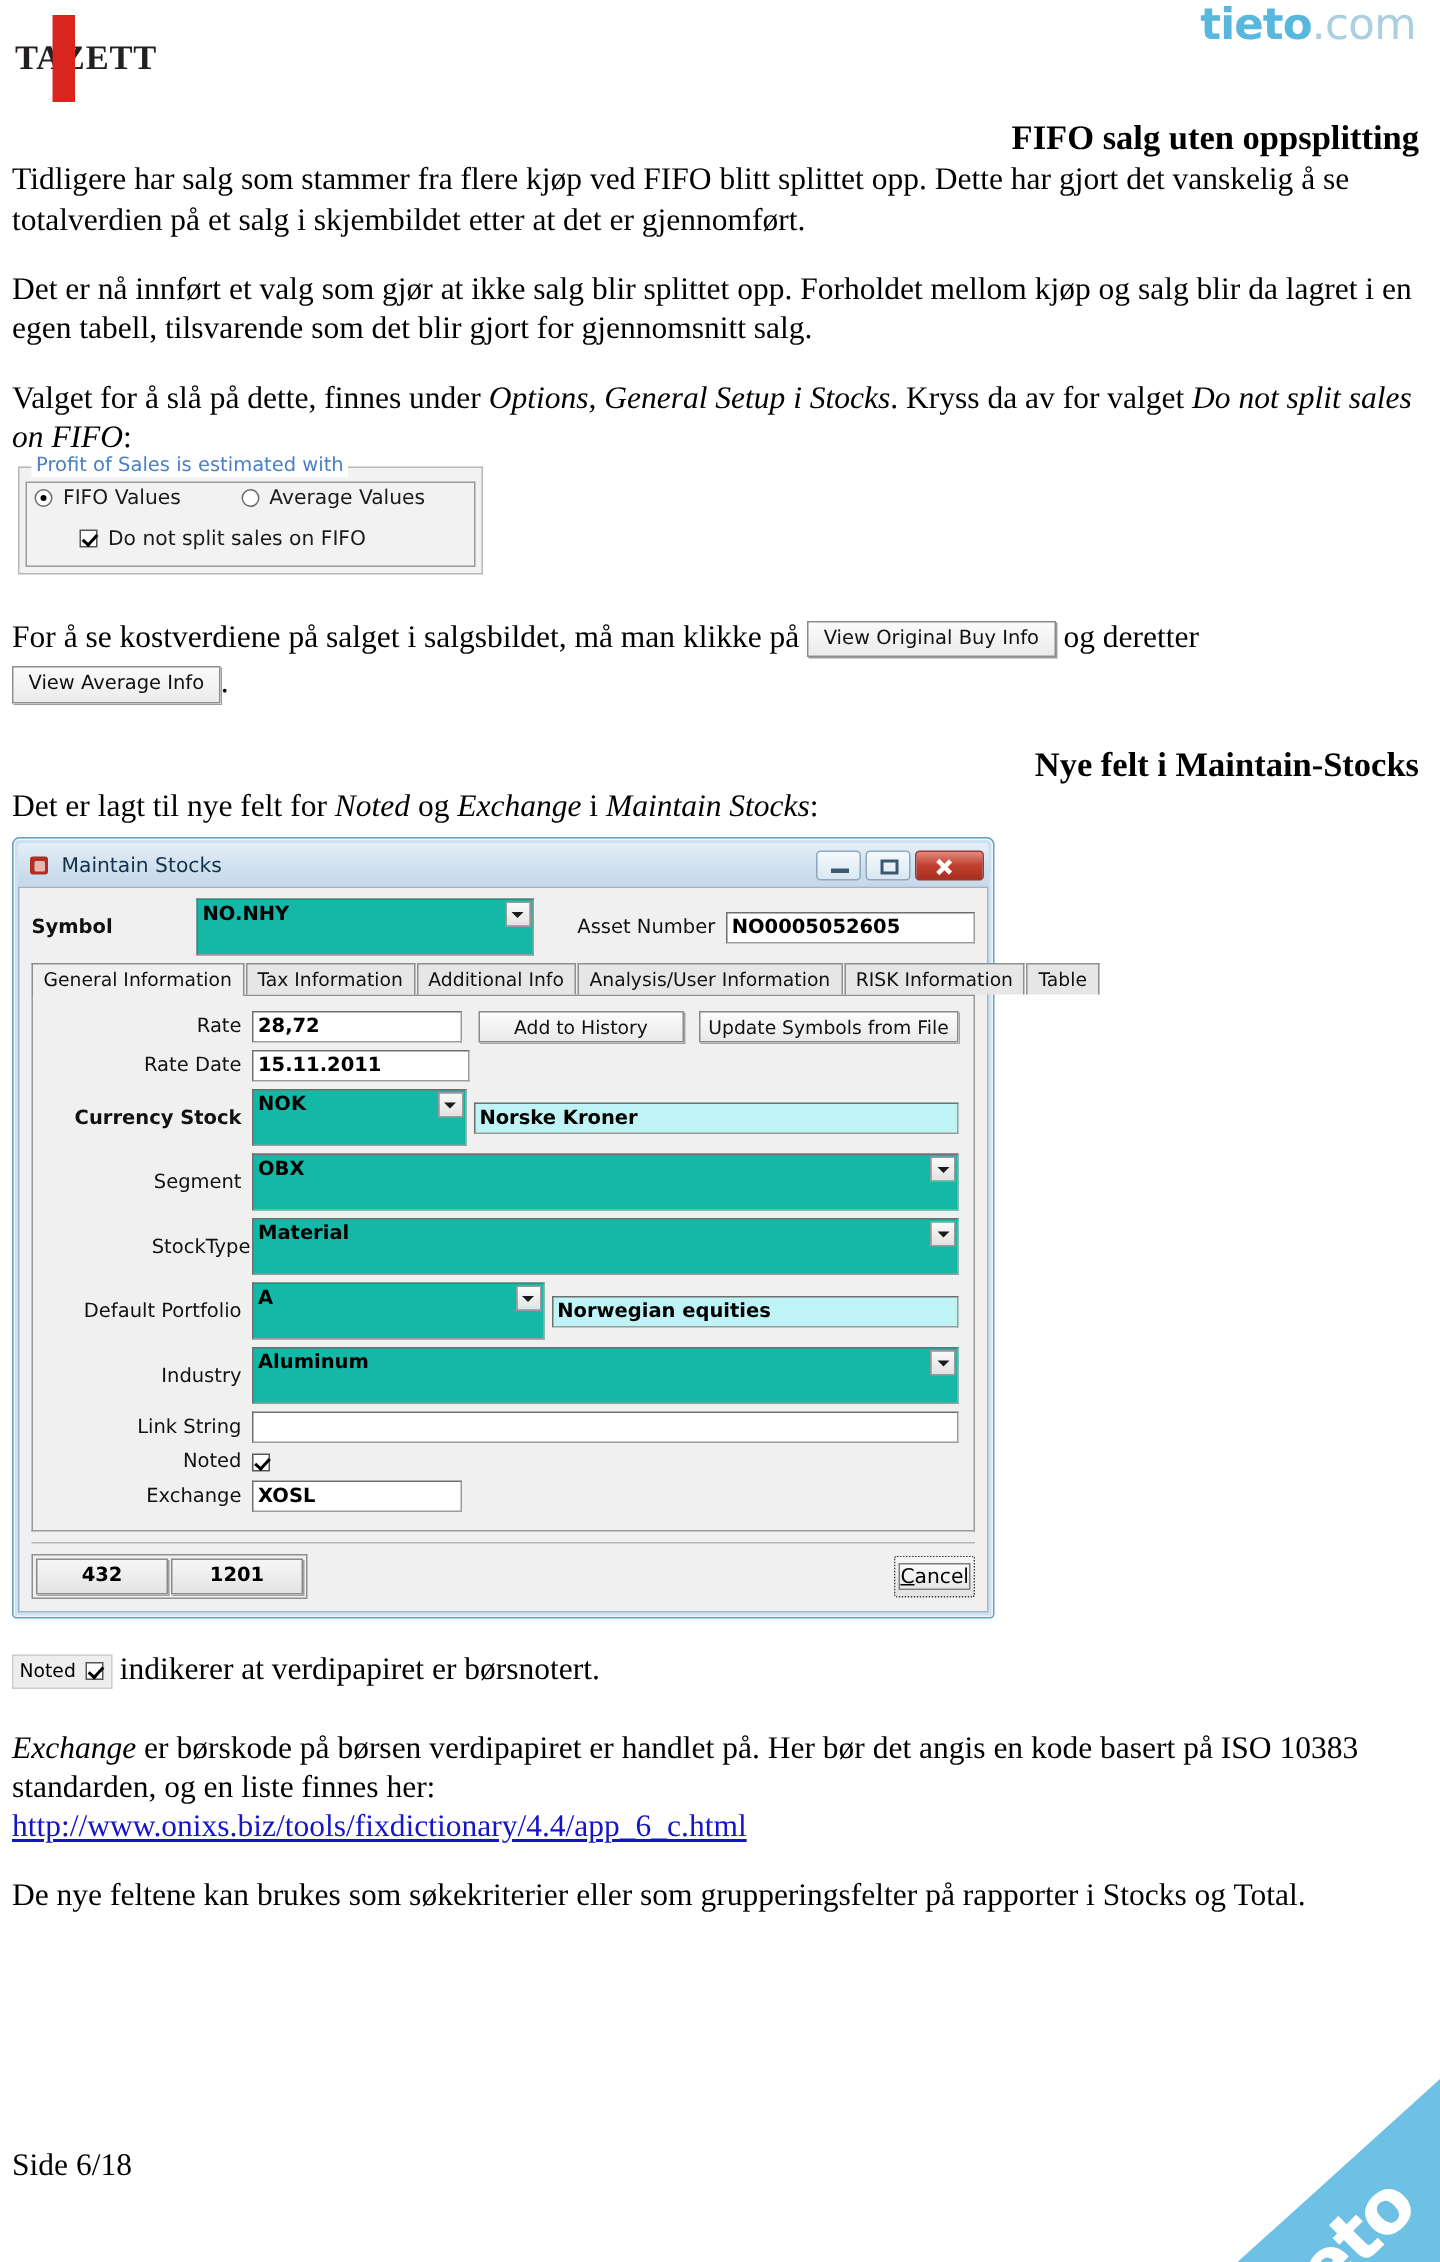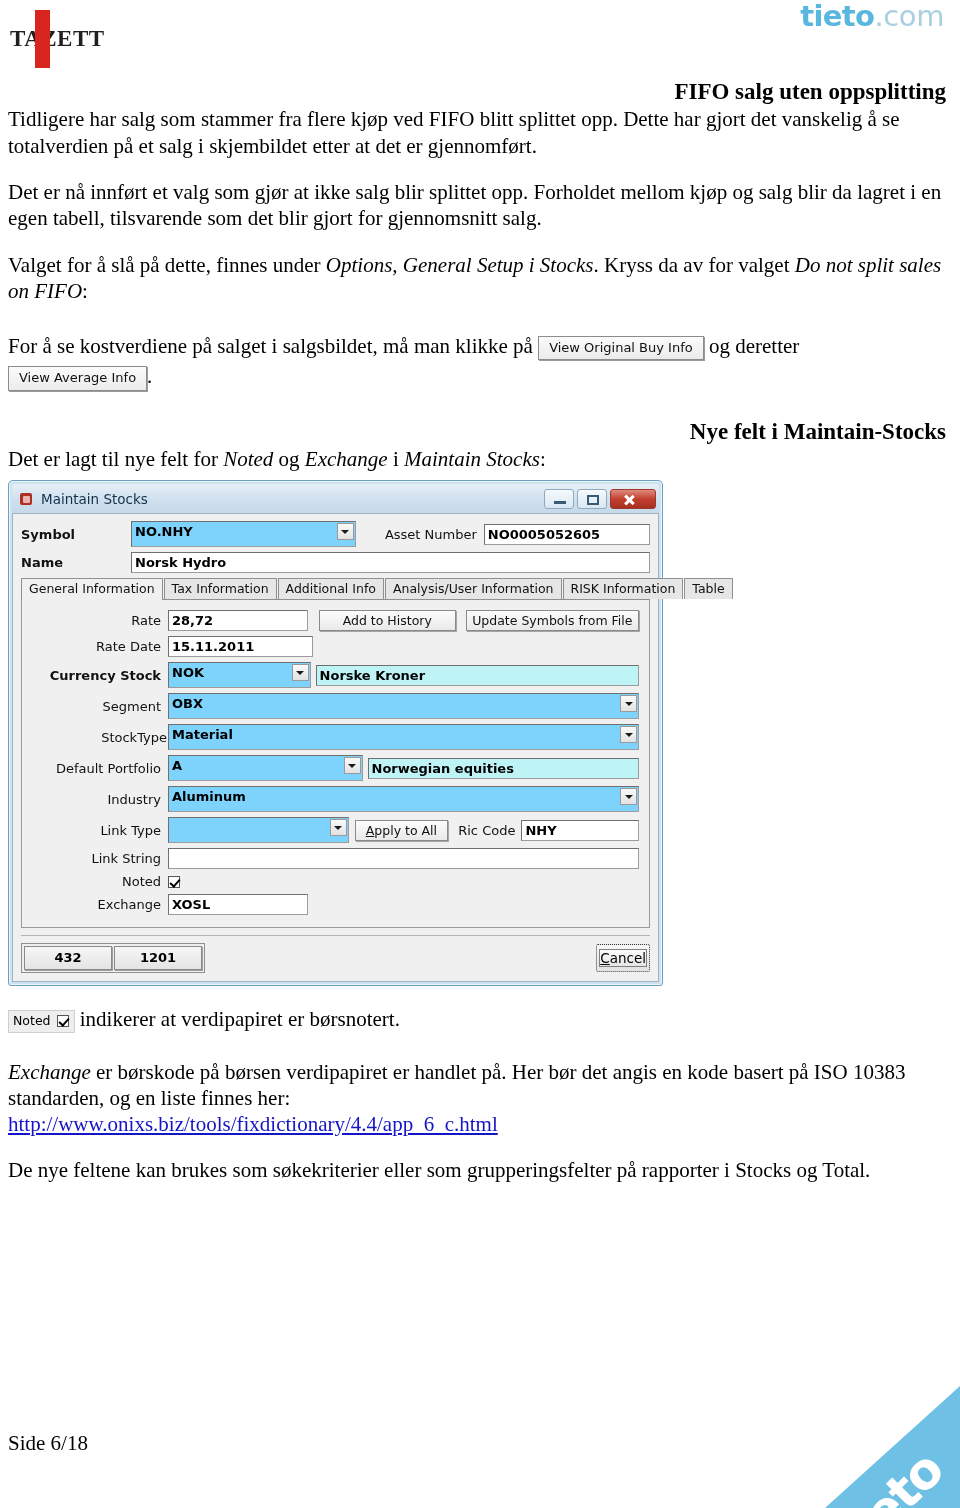--- a/index.html
+++ b/index.html
@@ -309,25 +309,25 @@
     font-weight: bold;
     color: #000000;
     white-space: nowrap;
     overflow: hidden;
   }
   .txt.cyan {
     background: #bff4f7;
   }
   .combo {
     position: relative;
-    background: #7dd3fc;
+    background: #14b8a6;
     border: 1px solid #9c9c9c;
     border-top-color: #6f6f6f;
     border-left-color: #6f6f6f;
-    height: 26px;
+    height: 38px;
     line-height: 19px;
     padding: 0 22px 0 3px;
     font-size: 13px;
     font-weight: bold;
     color: #000000;
     white-space: nowrap;
     overflow: hidden;
   }
   .combo .arrow {
     position: absolute;
@@ -492,20 +492,35 @@
 
 <div class="doc">
 
   <h2 class="sec-title">FIFO salg uten oppsplitting</h2>
   <p class="para">Tidligere har salg som stammer fra flere kjøp ved FIFO blitt splittet opp. Dette har gjort det vanskelig å se totalverdien på et salg i skjembildet etter at det er gjennomført.</p>
   <div class="gap-md"></div>
   <p class="para">Det er nå innført et valg som gjør at ikke salg blir splittet opp. Forholdet mellom kjøp og salg blir da lagret i en egen tabell, tilsvarende som det blir gjort for gjennomsnitt salg.</p>
   <div class="gap-md"></div>
   <p class="para"><span>Valget for å slå på dette, finnes under </span><em class="it">Options, General Setup i Stocks</em><span>. Kryss da av for valget </span><em class="it">Do not split sales on FIFO</em><span>:</span></p>
 
+  <div class="fifo-widget">
+    <div class="fifo-inner"></div>
+    <div class="fifo-legend">Profit of Sales is estimated with</div>
+    <div class="fifo-row1">
+      <span class="radio on"></span>
+      <span>FIFO Values</span>
+      <span class="spacer-r"></span>
+      <span class="radio"></span>
+      <span>Average Values</span>
+    </div>
+    <div class="fifo-row2">
+      <span class="cbox on"></span>
+      <span>Do not split sales on FIFO</span>
+    </div>
+  </div>
 
   <div class="gap-lg"></div>
 
   <div class="btn-line">
     <span>For å se kostverdiene på salget i salgsbildet, må man klikke på </span><span class="win-btn">View Original Buy Info</span><span> og deretter </span><br>
     <span class="win-btn">View Average Info</span><span>.</span>
   </div>
 
   <div class="gap-lg"></div>
 
@@ -537,24 +552,20 @@
 
   <div class="win-body">
 
     <div class="fld-row">
       <span class="lbl lbl-bold" style="width:110px">Symbol</span>
       <span class="combo" style="width:227px"><span>NO.NHY</span><span class="arrow"></span></span>
       <span class="lbl lbl-r" style="width:128px;padding-right:7px">Asset Number</span>
       <span class="txt" style="width:168px">NO0005052605</span>
     </div>
 
-    <div class="fld-row">
-      <span class="lbl lbl-bold" style="width:110px">Name</span>
-      <span class="txt" style="width:523px">Norsk Hydro</span>
-    </div>
 
     <div class="tabs">
       <span class="tab active">General Information</span>
       <span class="tab">Tax Information</span>
       <span class="tab">Additional Info</span>
       <span class="tab">Analysis/User Information</span>
       <span class="tab">RISK Information</span>
       <span class="tab">Table</span>
     </div>
 
@@ -592,27 +603,20 @@
         <span class="lbl lbl-r" style="width:136px;padding-right:7px">Default Portfolio</span>
         <span class="combo" style="width:198px"><span>A</span><span class="arrow"></span></span>
         <span class="txt cyan" style="width:277px;margin-left:5px">Norwegian equities</span>
       </div>
 
       <div class="fld-row">
         <span class="lbl lbl-r" style="width:136px;padding-right:7px">Industry</span>
         <span class="combo" style="width:480px"><span>Aluminum</span><span class="arrow"></span></span>
       </div>
 
-      <div class="fld-row">
-        <span class="lbl lbl-r" style="width:136px;padding-right:7px">Link Type</span>
-        <span class="combo" style="width:198px"><span></span><span class="arrow"></span></span>
-        <span class="gbtn" style="width:104px;margin-left:6px"><u>A</u><span>pply to All</span></span>
-        <span class="lbl" style="margin-left:10px">Ric Code</span>
-        <span class="txt" style="width:130px;margin-left:6px">NHY</span>
-      </div>
 
       <div class="fld-row">
         <span class="lbl lbl-r" style="width:136px;padding-right:7px">Link String</span>
         <span class="txt" style="width:480px"></span>
       </div>
 
       <div class="fld-row">
         <span class="lbl lbl-r" style="width:136px;padding-right:7px">Noted</span>
         <span class="cbox on"></span>
       </div>

